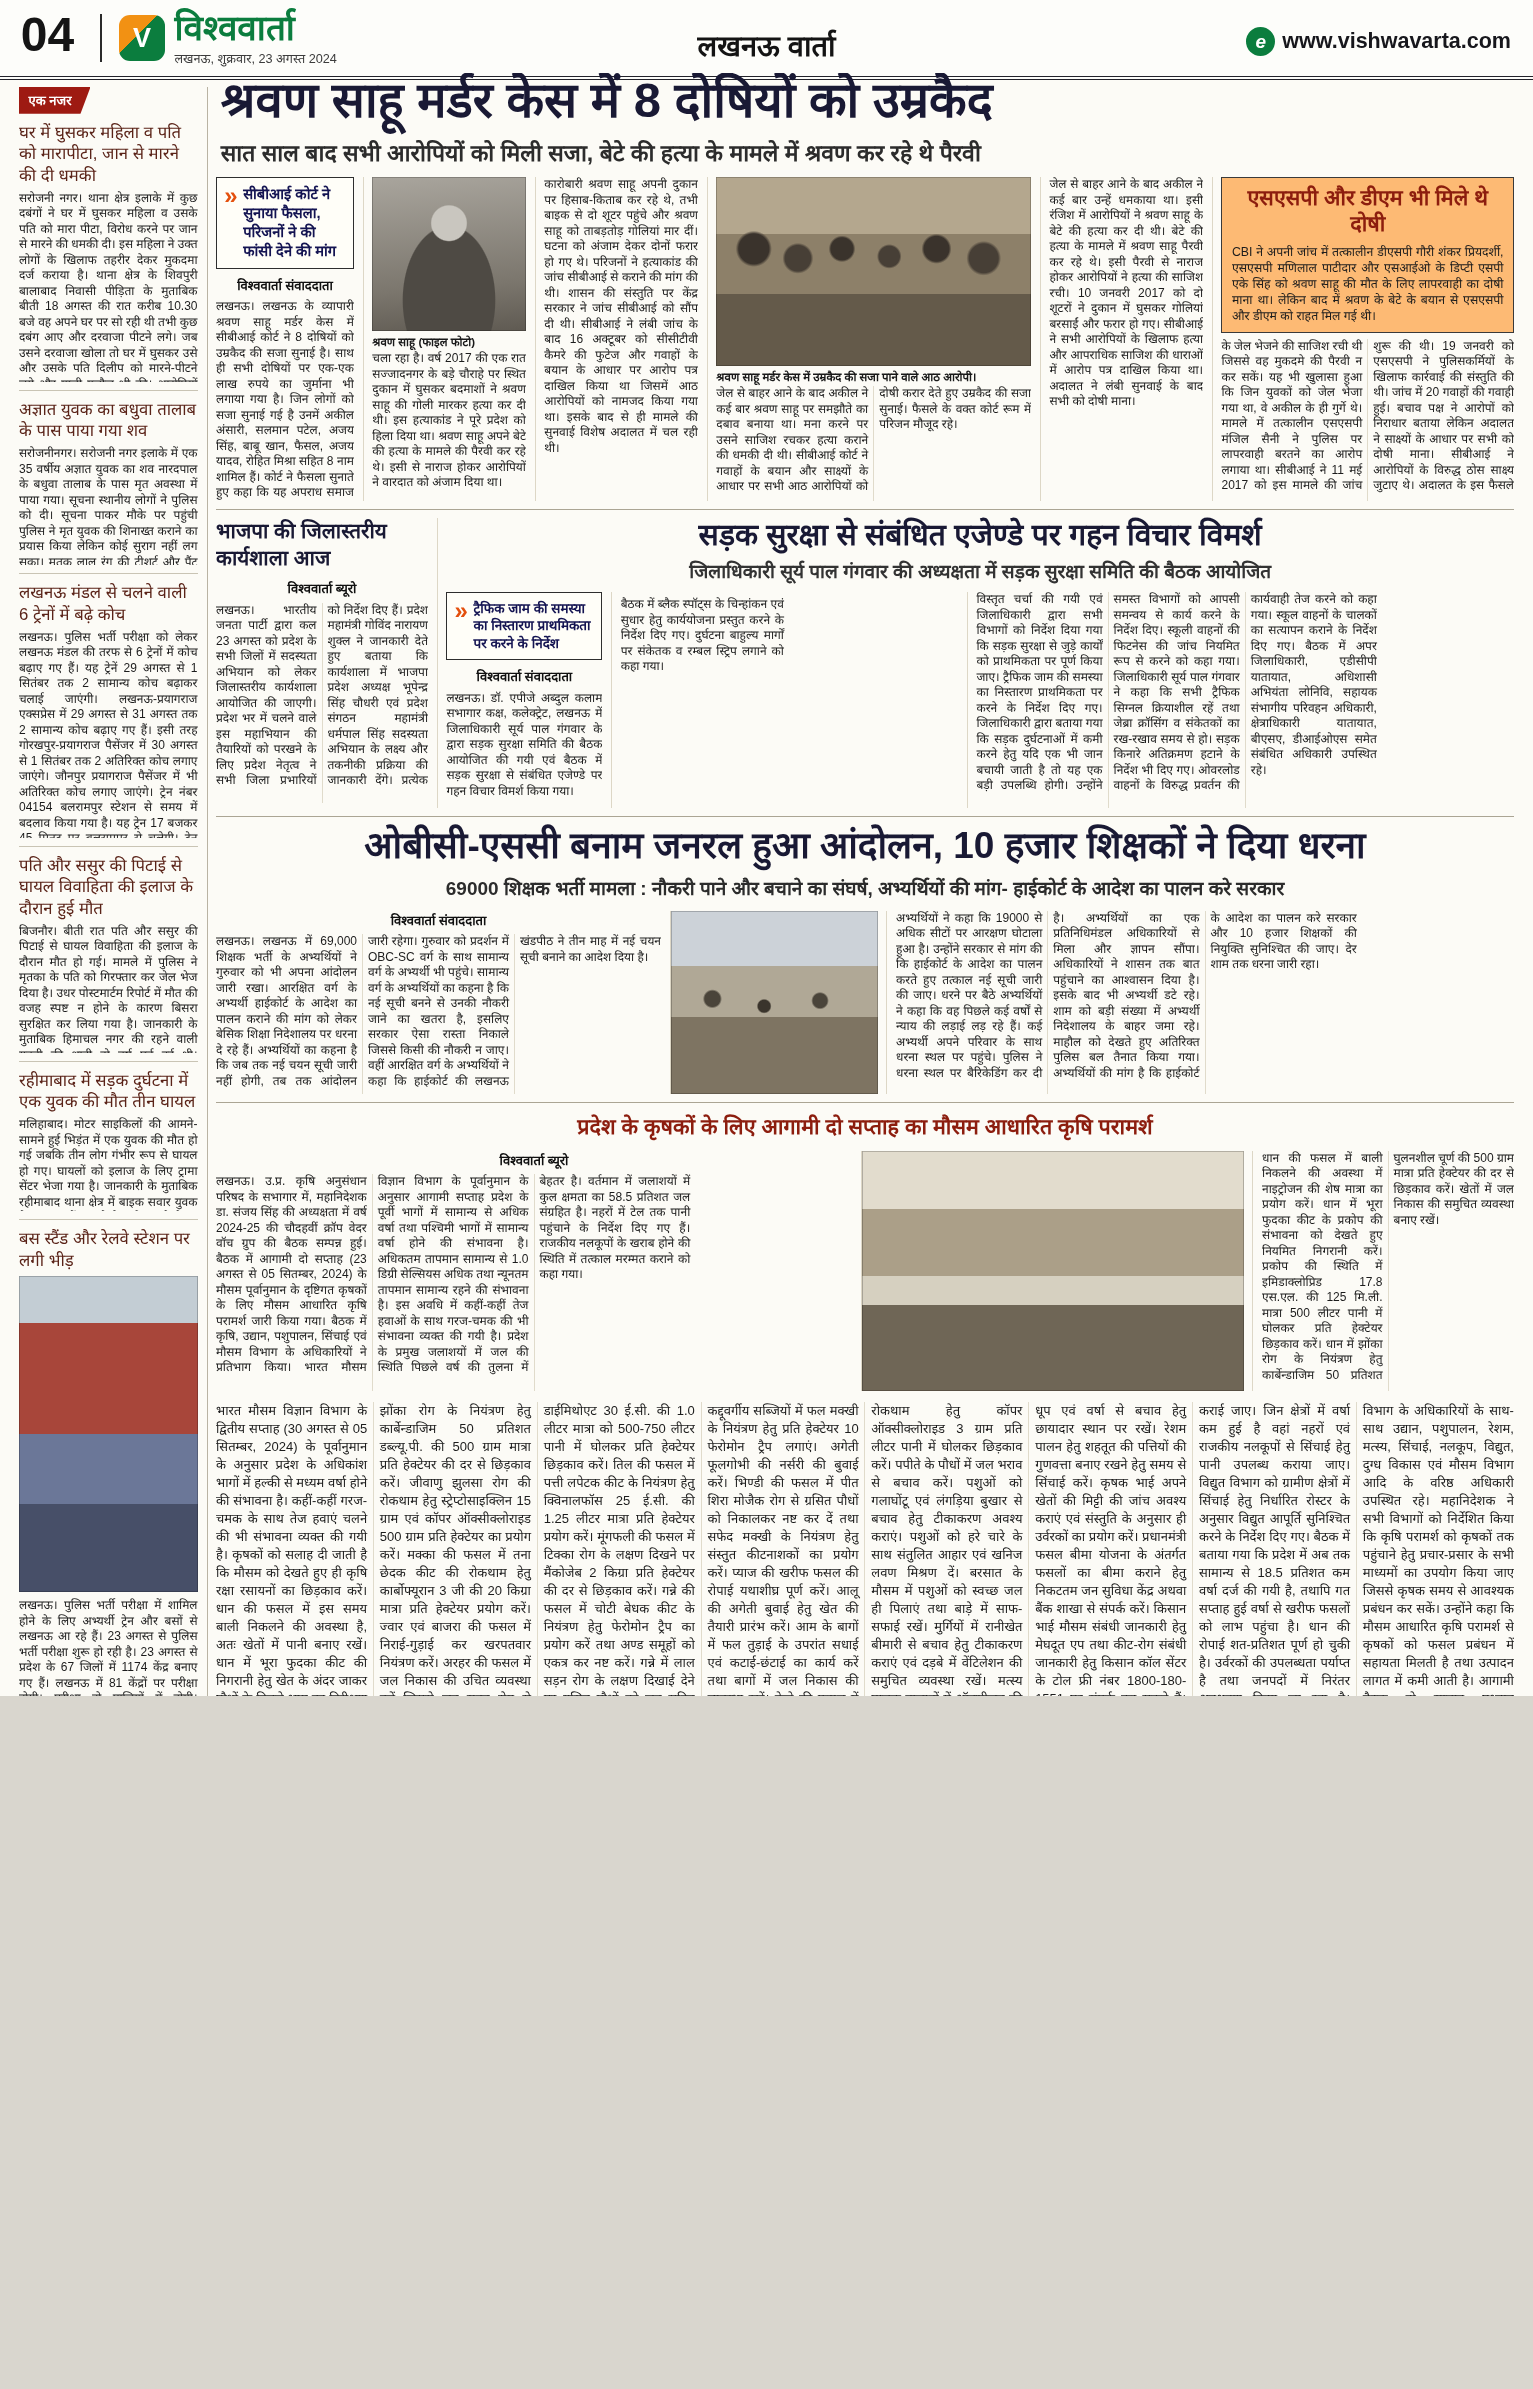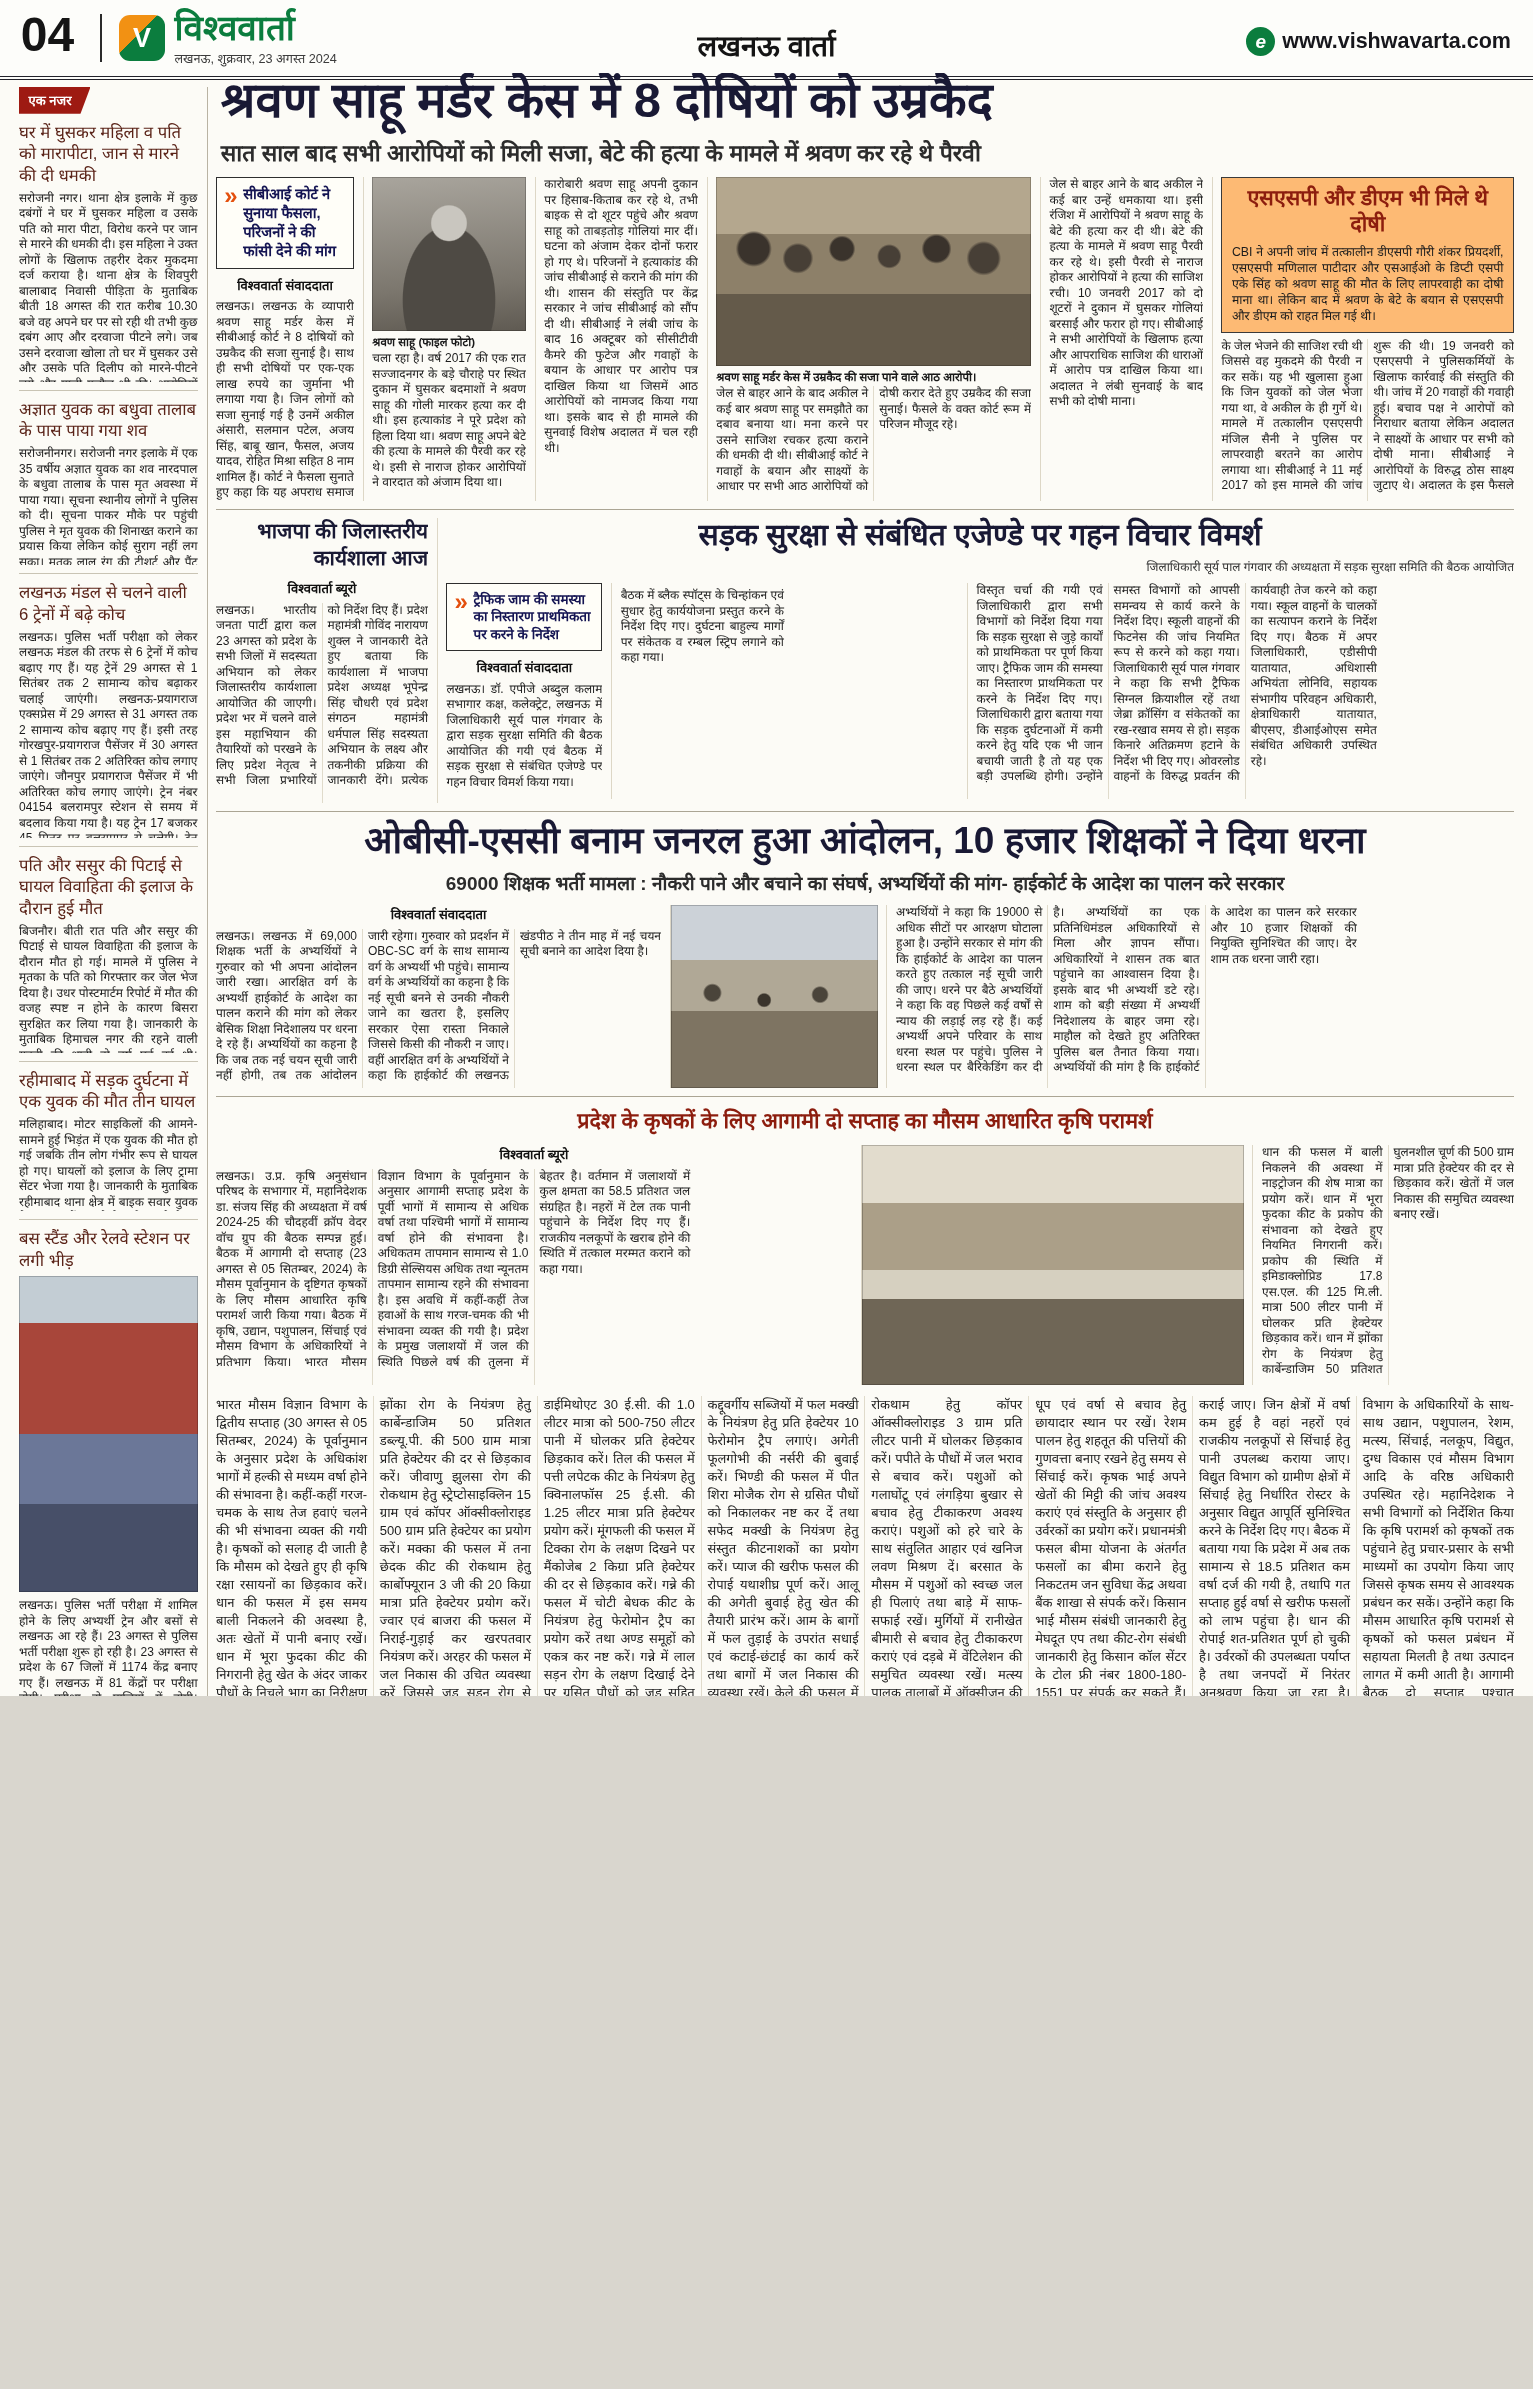--- a/index.html
+++ b/index.html
@@ -48,23 +48,23 @@
 .ph-group{background:radial-gradient(circle at 12% 38%,#3a332c 0 5%,rgba(0,0,0,0) 6%),radial-gradient(circle at 26% 43%,#473f36 0 5%,rgba(0,0,0,0) 6%),radial-gradient(circle at 40% 38%,#3a332c 0 5%,rgba(0,0,0,0) 6%),radial-gradient(circle at 55% 42%,#473f36 0 5%,rgba(0,0,0,0) 6%),radial-gradient(circle at 70% 38%,#3a332c 0 5%,rgba(0,0,0,0) 6%),radial-gradient(circle at 85% 43%,#473f36 0 5%,rgba(0,0,0,0) 6%),linear-gradient(180deg,#b4a78e 0 30%,#8d8069 30% 62%,#645a4a 62%)}
 .ph-bus{background:linear-gradient(180deg,#c3cdd4 0 15%,#a8463a 15% 50%,#6b7798 50% 72%,#474f68 72%)}
 .ph-meeting1{background:linear-gradient(180deg,#d3d8da 0 26%,#adb6ba 26% 50%,#cdc7b8 50% 62%,#756c5e 62%)}
 .ph-protest{background:radial-gradient(circle at 20% 48%,#4a443a 0 4%,rgba(0,0,0,0) 5%),radial-gradient(circle at 45% 52%,#3a342c 0 4%,rgba(0,0,0,0) 5%),radial-gradient(circle at 72% 49%,#4a443a 0 4%,rgba(0,0,0,0) 5%),linear-gradient(180deg,#ccd2d8 0 30%,#b0a896 30% 58%,#7e7462 58%)}
 .ph-meeting2{background:linear-gradient(180deg,#e2dccd 0 24%,#ab9f88 24% 52%,#d6d0c0 52% 64%,#6f6656 64%)}
 .ph-banner{position:absolute;right:8px;top:8px;width:137px;background:#16499c;color:#fff;font-size:10px;font-weight:bold;text-align:center;padding:4px 3.2px;line-height:1.35;border-radius:1.6px}
 .sidebox{border:1.6px solid #3a3a3a;padding:8px 9.5px;background:#fdba74;flex:0 0 auto}
 .sidebox-h{font-size:21.5px;font-weight:bold;color:#8c1d0e;text-align:center;margin-bottom:5.6px;line-height:1.2}
 .sidebox-b{font-size:12.3px;line-height:16px;text-align:justify;color:#1c1c1c}
 .road-h{font-size:30px;font-weight:bold;color:#191934;text-align:center;line-height:1.15}
-.road-sub{font-size:12px;font-weight:normal;color:#333;text-align:right;margin-top:5.6px}
+.road-sub{font-size:19px;font-weight:bold;color:#333;text-align:center;margin-top:5.6px}
 .road-row{height:216px;margin-top:8px}
-.bjp-h{font-size:20.7px;font-weight:bold;color:#191934;text-align:right;line-height:1.3}
+.bjp-h{font-size:20.7px;font-weight:bold;color:#191934;text-align:left;line-height:1.3}
 .obc-h{font-size:37px;font-weight:bold;color:#191934;text-align:center;line-height:1.15}
 .obc-sub{font-size:19px;font-weight:bold;color:#2c2c2c;text-align:center;margin-top:7.2px}
 .obc-row{height:183px;margin-top:9.5px}
 .crop-kicker{font-size:21.5px;font-weight:bold;color:#8c1d0e;text-align:center;margin-top:1.6px}
 .crop-h{font-size:43px;font-weight:bold;color:#191934;text-align:center;margin-top:4.8px;line-height:1.1}
 .crop-row1{height:240px;margin-top:11px}
 .crop-rest{height:938px;margin-top:11px;font-size:13px;line-height:18px}
 .byline-narrow{margin:0 auto 5.6px auto}
 </style>
 </head>

